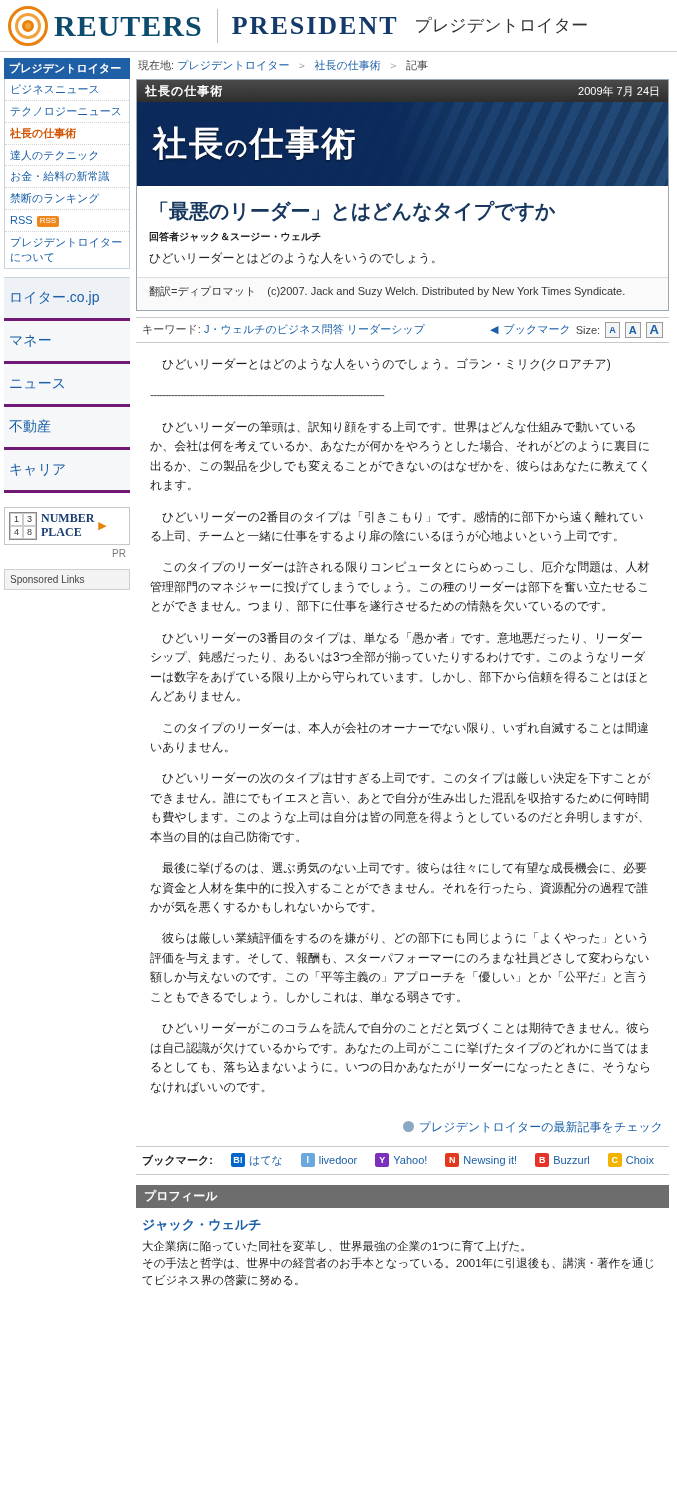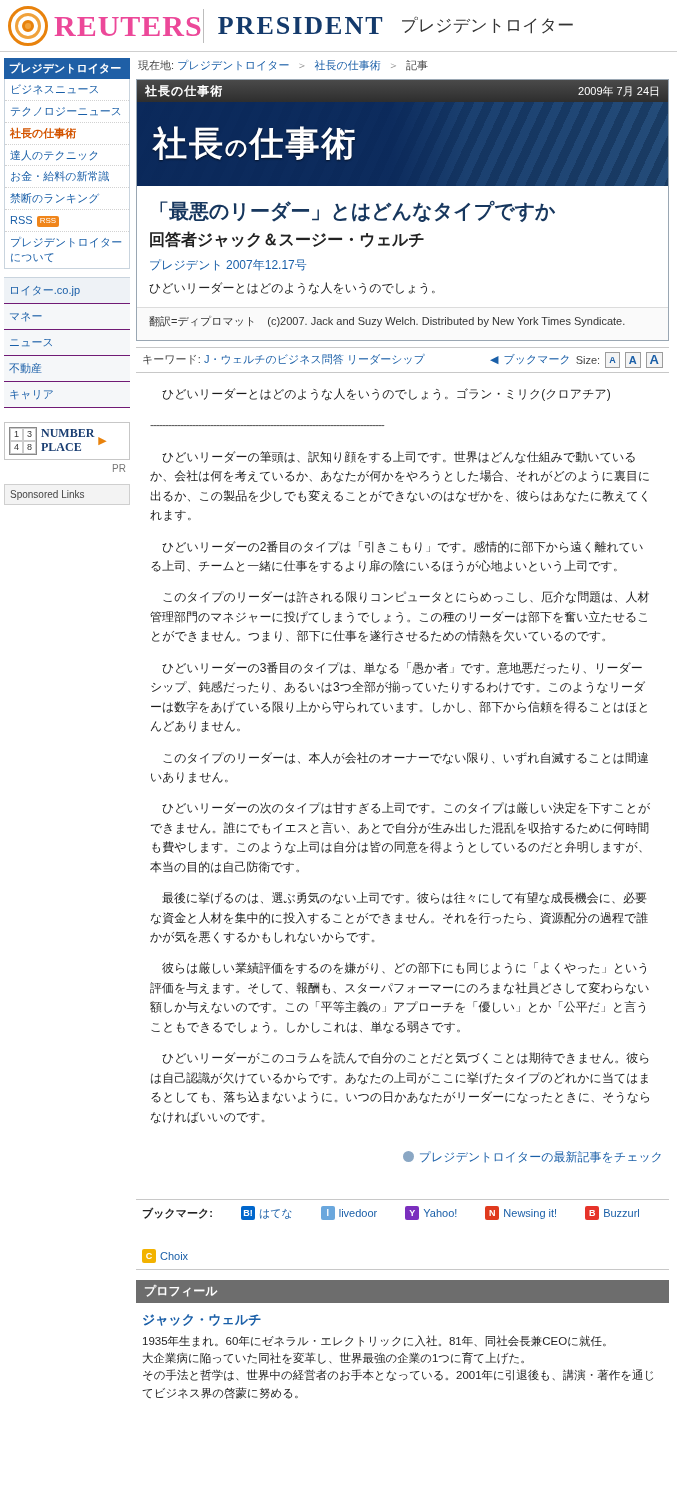--- a/index.html
+++ b/index.html
@@ -28,21 +28,21 @@
   }
   .logo-mark .ring {
     position:absolute; border-radius:50%;
   }
   .logo-mark .r1 { inset:0; border: 3px solid #e8820c; }
   .logo-mark .r2 { inset:7px; border: 3px solid #f0a23c; }
   .logo-mark .r3 { inset:14px; border: 3px solid #e8820c; background:#f2a43e; }
   .reuters-word {
     font-family: "Liberation Serif", serif;
     font-size: 30px; font-weight: bold; letter-spacing: 1px;
-    color: #ec4899; 
+    color: #0c4a6e; margin-right: 14px;
   }
   .divider-v { width:1px; height:34px; background:#bdbdbd; margin-right:14px; }
   .president-word {
     font-family: "Liberation Serif", serif;
     font-size: 26px; font-weight: bold; letter-spacing: 2px;
     color: #143a6b; margin-right: 16px;
   }
   .pr-jp { font-size: 17px; color:#333; }
 
   
@@ -68,22 +68,22 @@
     cursor: pointer;
   }
   .side-item.active { color:#d35400; font-weight:bold; }
   .side-item:last-child { border-bottom:none; }
   .rss-badge {
     display:inline-block; background:#f0851a; color:#fff; font-size:8px;
     border-radius:2px; padding:0 3px; margin-left:4px; vertical-align:1px;
   }
   .side-block2 { margin-top: 8px; border-top:1px solid #c9d4de; }
   .side-link-row {
-    font-size: 11px; padding: 5px 5px; color:#1a5fa8;
-    border-bottom: 1px solid #701a75; background:#f5f7f9; cursor:pointer;
+    font-size: 14px; padding: 11px 5px; color:#1a5fa8;
+    border-bottom: 3px solid #701a75; background:#f5f7f9; cursor:pointer;
   }
   .side-link-row.first { background:#eef2f6; }
 
   .np-box {
     margin-top: 14px;
     border: 1px solid #c7c7c7;
     background: #fff;
     display: flex; align-items: center; gap:4px;
     padding: 4px;
   }
@@ -131,21 +131,21 @@
     color:#fff; font-family:"Liberation Serif", serif;
     font-size: 34px; font-weight:bold; letter-spacing:2px;
     padding-left: 16px; text-shadow: 0 1px 2px rgba(0,0,0,.6);
   }
   .hero-title .small { font-size:22px; }
 
   .art-headline {
     font-size: 20px; font-weight: bold; color:#17375e;
     padding: 12px 12px 6px 12px; line-height:1.3;
   }
-  .art-author { font-size:16px; color:#222; padding: 0 12px 6px 12px; font-weight:bold;}
+  .art-author { font-size:10px; color:#222; padding: 0 12px 6px 12px; font-weight:bold;}
   .art-issue { font-size:12px; color:#1a5fa8; padding: 0 12px 6px 12px; }
   .art-lead { font-size:12px; color:#222; padding: 0 12px 10px 12px; }
   .art-credit {
     font-size:11px; color:#333; padding: 6px 12px 10px 12px;
     border-top:1px solid #dcdcdc; line-height:1.45; background:#fafafa;
   }
 
   
   .kw-bar {
     display:flex; align-items:center; justify-content:space-between;
@@ -172,23 +172,23 @@
   .latest-link {
     text-align:right; font-size:12px; color:#1a5fa8; padding: 6px 6px 10px 0;
   }
   .latest-link .dot {
     display:inline-block; width:11px; height:11px; border-radius:50%;
     background:#8aa7c4; margin-right:5px; vertical-align:-1px;
   }
 
   
   .bm-row {
-    display:flex; align-items:center; gap:28px; flex-wrap:wrap;
+    display:flex; align-items:center; gap:18px; flex-wrap:wrap;
     border-top:1px solid #c8c8c8; border-bottom:1px solid #c8c8c8;
-    padding:6px 6px; font-size:11px; color:#333;margin-top:23px;
+    padding:6px 6px; font-size:11px; color:#333;
   }
   .bm-item { display:flex; align-items:center; gap:4px; color:#1a5fa8; cursor:pointer;}
   .bm-ico {
     width:14px; height:14px; border-radius:2px; color:#fff;
     font-size:9px; font-weight:bold; display:flex; align-items:center; justify-content:center;
   }
   .bm-title { font-weight:bold; color:#222; }
 
   
   .profile-head {
@@ -276,21 +276,20 @@
           <div class="t-left">社長の仕事術</div>
           <div class="t-right">2009年 7月 24日</div>
         </div>
         <div class="hero">
           <div class="hero-title">
             <span>社長</span><span class="small">の</span><span>仕事術</span>
           </div>
         </div>
         <div class="art-headline">「最悪のリーダー」とはどんなタイプですか</div>
         <div class="art-author">回答者ジャック＆スージー・ウェルチ</div>
-        <div class="art-issue">プレジデント 2007年12.17号</div>
         <div class="art-lead">ひどいリーダーとはどのような人をいうのでしょう。</div>
         <div class="art-credit">翻訳=ディプロマット　(c)2007. Jack and Suzy Welch. Distributed by New York Times Syndicate.</div>
       </div>
 
       <div class="kw-bar">
         <div class="kw-left">
           <span class="kw-label">キーワード:</span>
           <span>J・ウェルチのビジネス問答 リーダーシップ</span>
         </div>
         <div class="kw-right">
@@ -345,20 +344,19 @@
         </span>
         <span class="bm-item">
           <span class="bm-ico" style="background:#f2b200">C</span>
           <span>Choix</span>
         </span>
       </div>
 
       <div class="profile-head">プロフィール</div>
       <div class="profile-name">ジャック・ウェルチ</div>
       <div class="profile-text">
-        <div>1935年生まれ。60年にゼネラル・エレクトリックに入社。81年、同社会長兼CEOに就任。</div>
         <div>大企業病に陥っていた同社を変革し、世界最強の企業の1つに育て上げた。</div>
         <div>その手法と哲学は、世界中の経営者のお手本となっている。2001年に引退後も、講演・著作を通じてビジネス界の啓蒙に努める。</div>
       </div>
 
     </div>
   </div>
 </div>
 
 </body></html>

